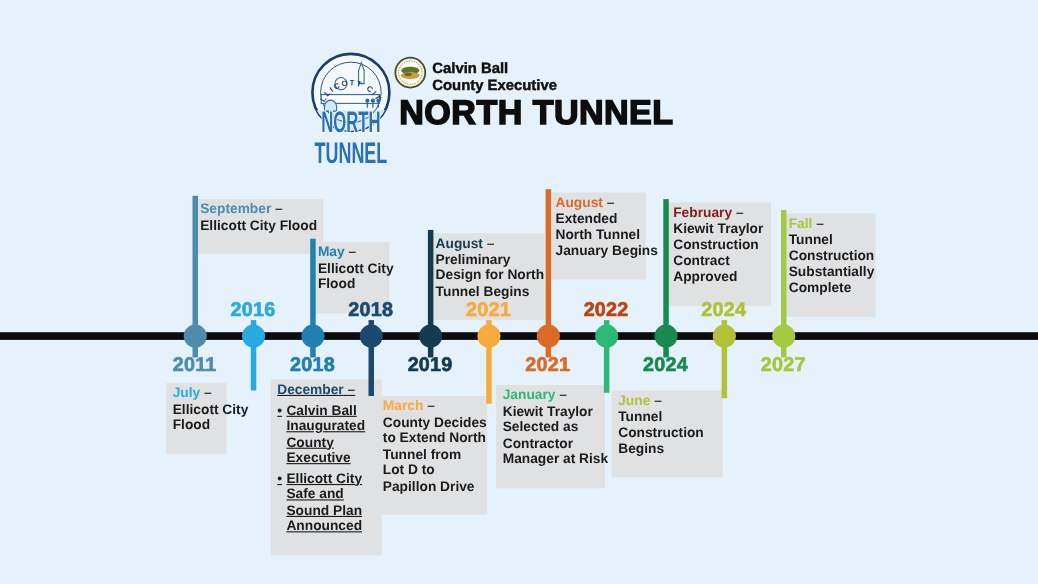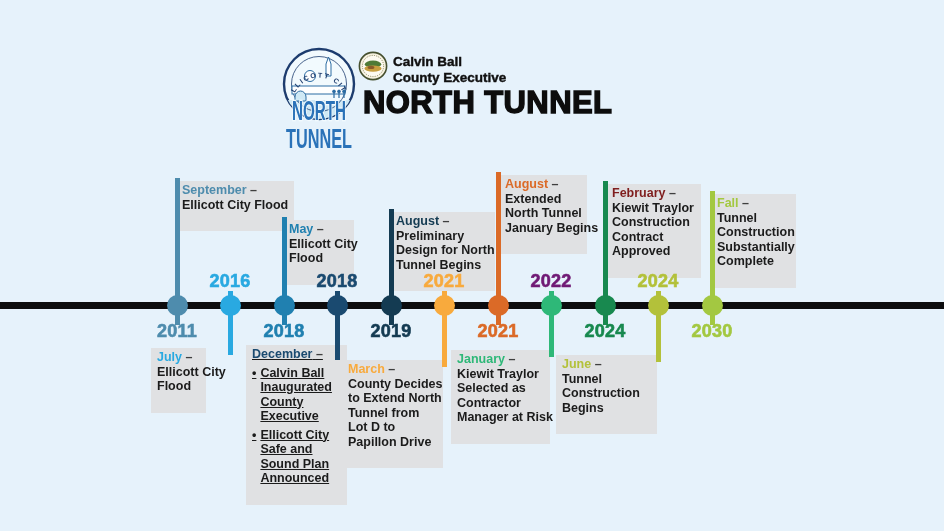--- a/index.html
+++ b/index.html
@@ -161,21 +161,21 @@
       <div class="year" style="color: rgb(219, 106, 39); left: 466px; top: 321px;">2021</div>
       <div class="evbox" style="left: 451px; top: 350px; width: 99px;">
         <div><span class="month" style="color: rgb(46, 184, 120);">January</span> <span class="dash">–</span></div>
         <div>Kiewit Traylor</div>
         <div>Selected as</div>
         <div>Contractor</div>
         <div>Manager at Risk</div>
       </div>
       <div class="stem" style="background: rgb(46, 184, 120); left: 549px; top: 291px; height: 66px;"></div>
       <div class="dot" style="background: rgb(46, 184, 120); left: 540.5px;"></div>
-      <div class="year" style="color: #701a75; left: 519px; top: 271px;">2022</div>
+      <div class="year" style="color: #c2410c; left: 519px; top: 271px;">2022</div>
       <div class="evbox" style="left: 606px; top: 184px; width: 95px;">
         <div><span class="month" style="color: #7f1d1d;">February</span> <span class="dash">–</span></div>
         <div>Kiewit Traylor</div>
         <div>Construction</div>
         <div>Contract</div>
         <div>Approved</div>
       </div>
       <div class="stem" style="background: rgb(24, 137, 79); left: 603px; top: 181px; height: 144px;"></div>
       <div class="dot" style="background: rgb(24, 137, 79); left: 594.5px;"></div>
       <div class="year" style="color: rgb(24, 137, 79); left: 573px; top: 321px;">2024</div>
@@ -190,15 +190,15 @@
       <div class="year" style="color: rgb(179, 193, 58); left: 626px; top: 271px;">2024</div>
       <div class="evbox" style="left: 711px; top: 194px; width: 85px;">
         <div><span class="month" style="color: rgb(163, 200, 65);">Fall</span> <span class="dash">–</span></div>
         <div>Tunnel</div>
         <div>Construction</div>
         <div>Substantially</div>
         <div>Complete</div>
       </div>
       <div class="stem" style="background: rgb(163, 200, 65); left: 710px; top: 191px; height: 134px;"></div>
       <div class="dot" style="background: rgb(163, 200, 65); left: 701.5px;"></div>
-      <div class="year" style="color: rgb(163, 200, 65); left: 680px; top: 321px;">2030</div>
+      <div class="year" style="color: rgb(163, 200, 65); left: 680px; top: 321px;">2027</div>
     </div>
 </div>
 
 </body></html>

